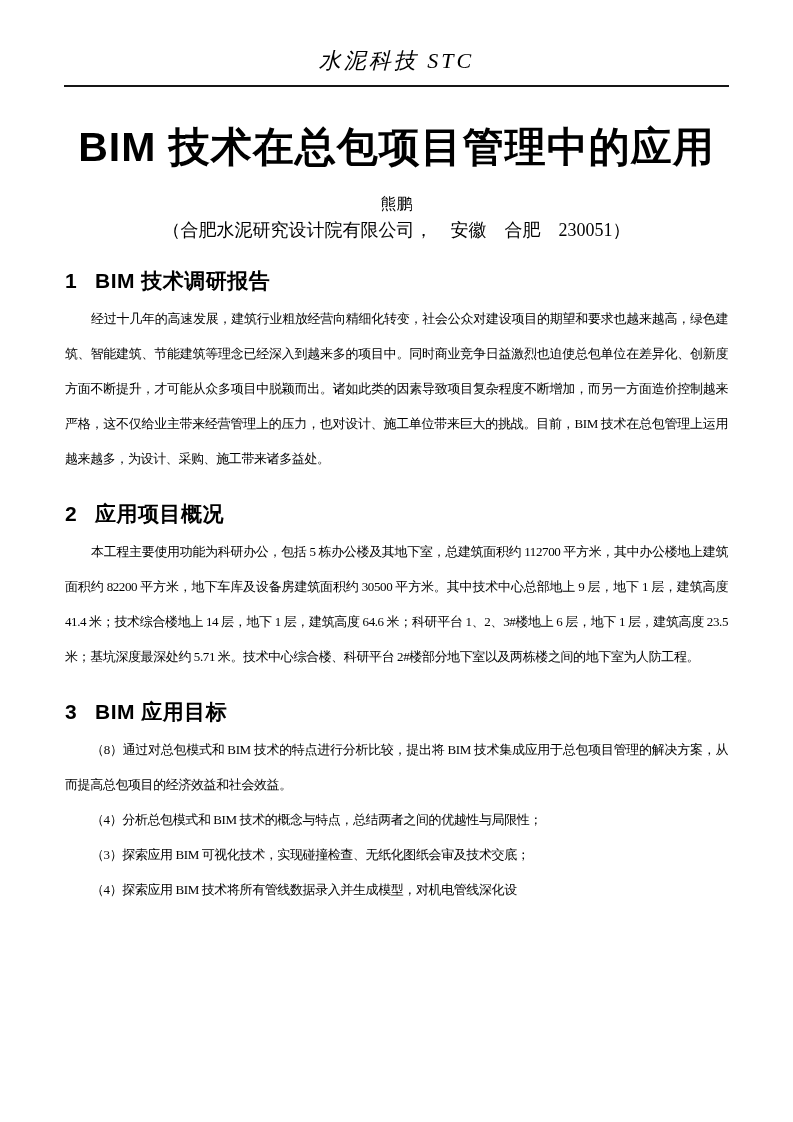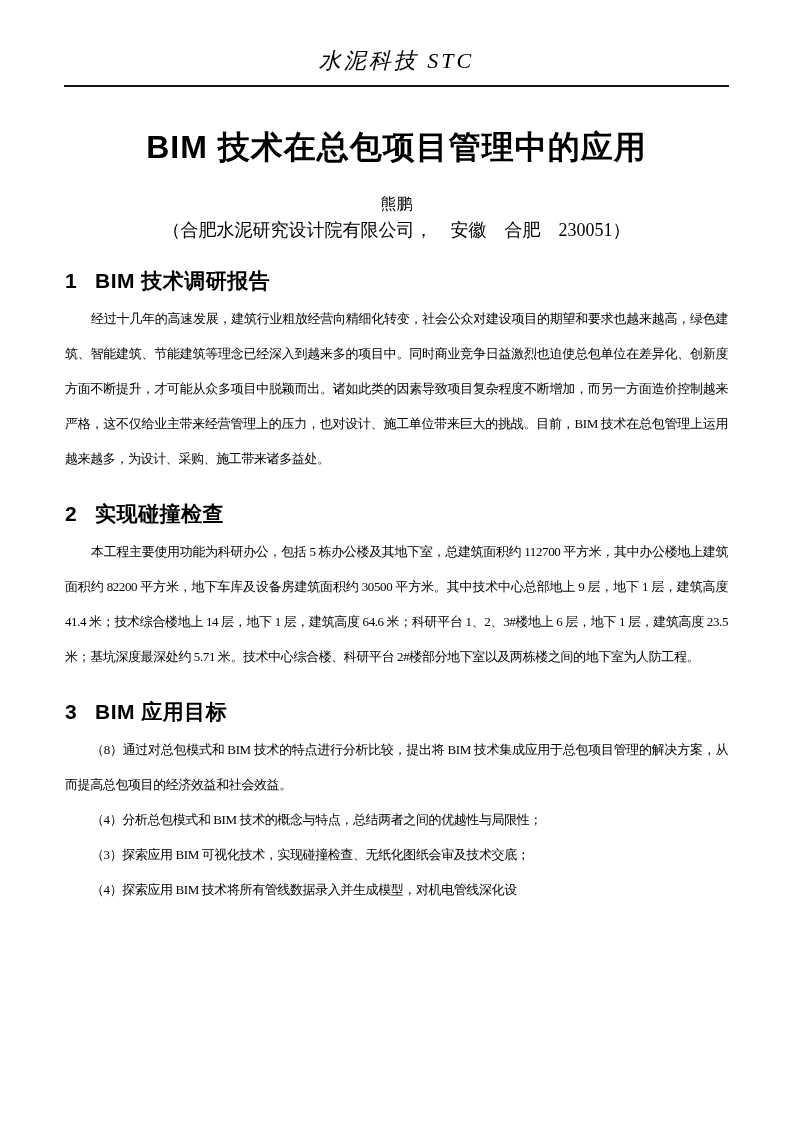--- a/index.html
+++ b/index.html
@@ -25,21 +25,21 @@
   .header-rule {
     margin: 9px 64px 0 64px;
     border-top: 2px solid #161616;
     height: 0;
   }
   
   .content { padding: 0 65px; }
   .article-title {
     margin: 40px 0 0 0;
     text-align: center;
-    font-size: 32px;
+    font-size: 41px;
     font-weight: 700;
     letter-spacing: 1px;
     font-family: "Liberation Sans", sans-serif;
     line-height: 40px;
   }
   .article-author {
     margin-top: 26px;
     text-align: center;
     font-size: 16px;
     line-height: 21px;
@@ -112,21 +112,21 @@
     <div class="article-author">熊鹏</div>
 
     <div class="article-affiliation">（合肥水泥研究设计院有限公司，　安徽　合肥　230051）</div>
 
     <h2 class="section-heading">
       <span class="sec-num">1</span><span>BIM 技术调研报告</span>
     </h2>
     <p class="body-para">经过十几年的高速发展，建筑行业粗放经营向精细化转变，社会公众对建设项目的期望和要求也越来越高，绿色建筑、智能建筑、节能建筑等理念已经深入到越来多的项目中。同时商业竞争日益激烈也迫使总包单位在差异化、创新度方面不断提升，才可能从众多项目中脱颖而出。诸如此类的因素导致项目复杂程度不断增加，而另一方面造价控制越来严格，这不仅给业主带来经营管理上的压力，也对设计、施工单位带来巨大的挑战。目前，BIM 技术在总包管理上运用越来越多，为设计、采购、施工带来诸多益处。</p>
 
     <h2 class="section-heading">
-      <span class="sec-num">2</span><span>实现碰撞检查</span>
+      <span class="sec-num">2</span><span>应用项目概况</span>
     </h2>
     <p class="body-para">本工程主要使用功能为科研办公，包括 5 栋办公楼及其地下室，总建筑面积约 112700 平方米，其中办公楼地上建筑面积约 82200 平方米，地下车库及设备房建筑面积约 30500 平方米。其中技术中心总部地上 9 层，地下 1 层，建筑高度 41.4 米；技术综合楼地上 14 层，地下 1 层，建筑高度 64.6 米；科研平台 1、2、3#楼地上 6 层，地下 1 层，建筑高度 23.5 米；基坑深度最深处约 5.71 米。技术中心综合楼、科研平台 2#楼部分地下室以及两栋楼之间的地下室为人防工程。</p>
 
     <h2 class="section-heading">
       <span class="sec-num">3</span><span>BIM 应用目标</span>
     </h2>
     <p class="body-para">（8）通过对总包模式和 BIM 技术的特点进行分析比较，提出将 BIM 技术集成应用于总包项目管理的解决方案，从而提高总包项目的经济效益和社会效益。</p>
     <p class="body-para">（4）分析总包模式和 BIM 技术的概念与特点，总结两者之间的优越性与局限性；</p>
     <p class="body-para">（3）探索应用 BIM 可视化技术，实现碰撞检查、无纸化图纸会审及技术交底；</p>
     <p class="body-para">（4）探索应用 BIM 技术将所有管线数据录入并生成模型，对机电管线深化设</p>

